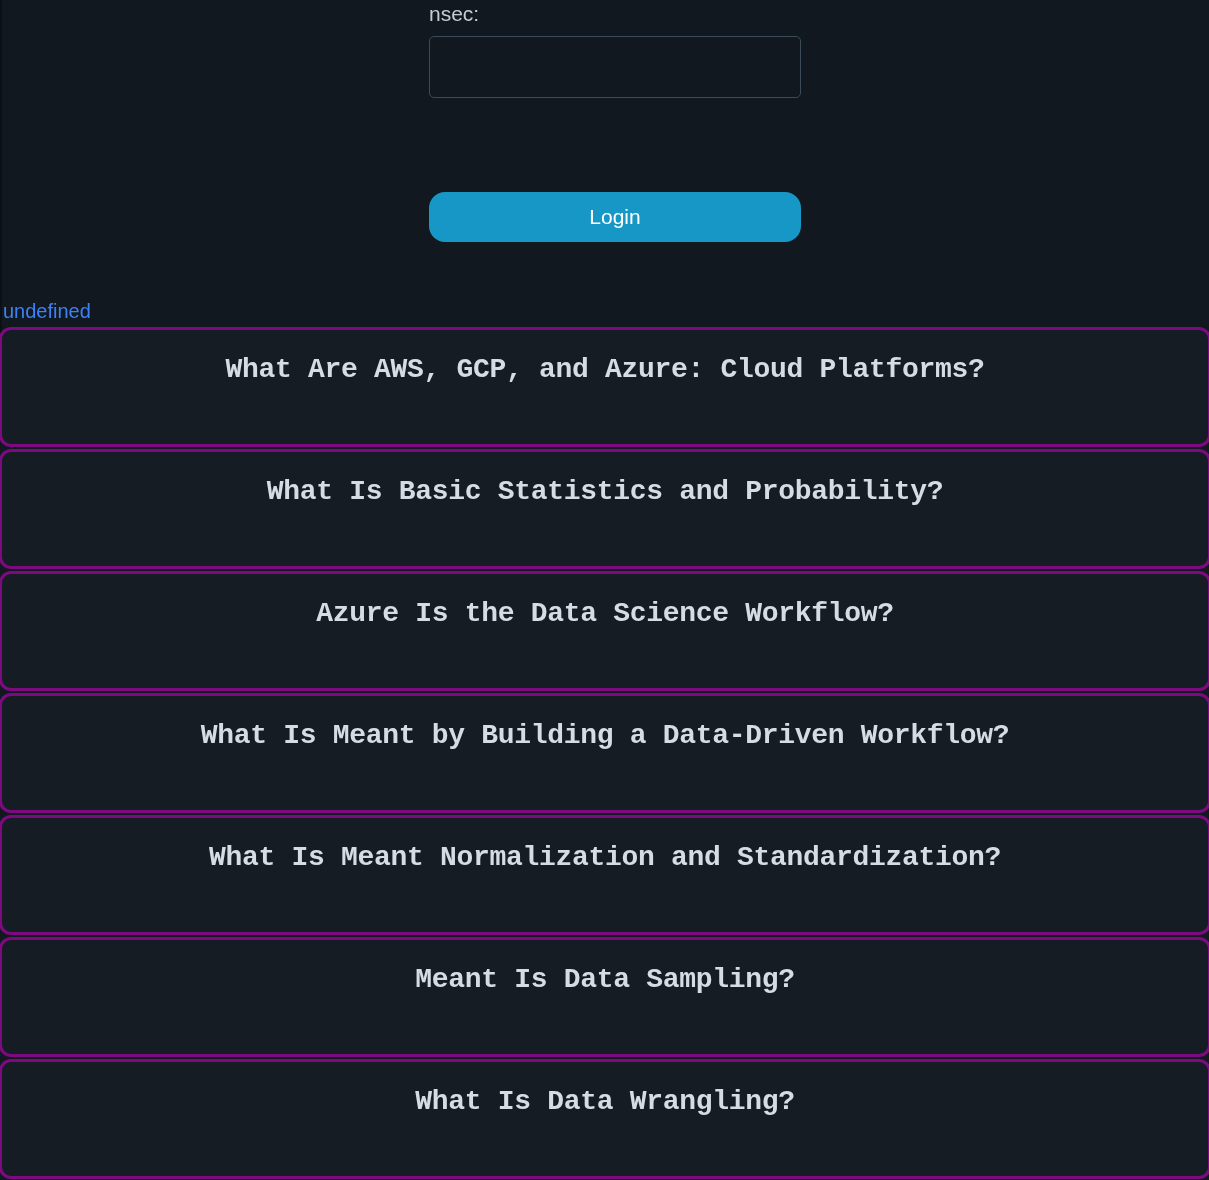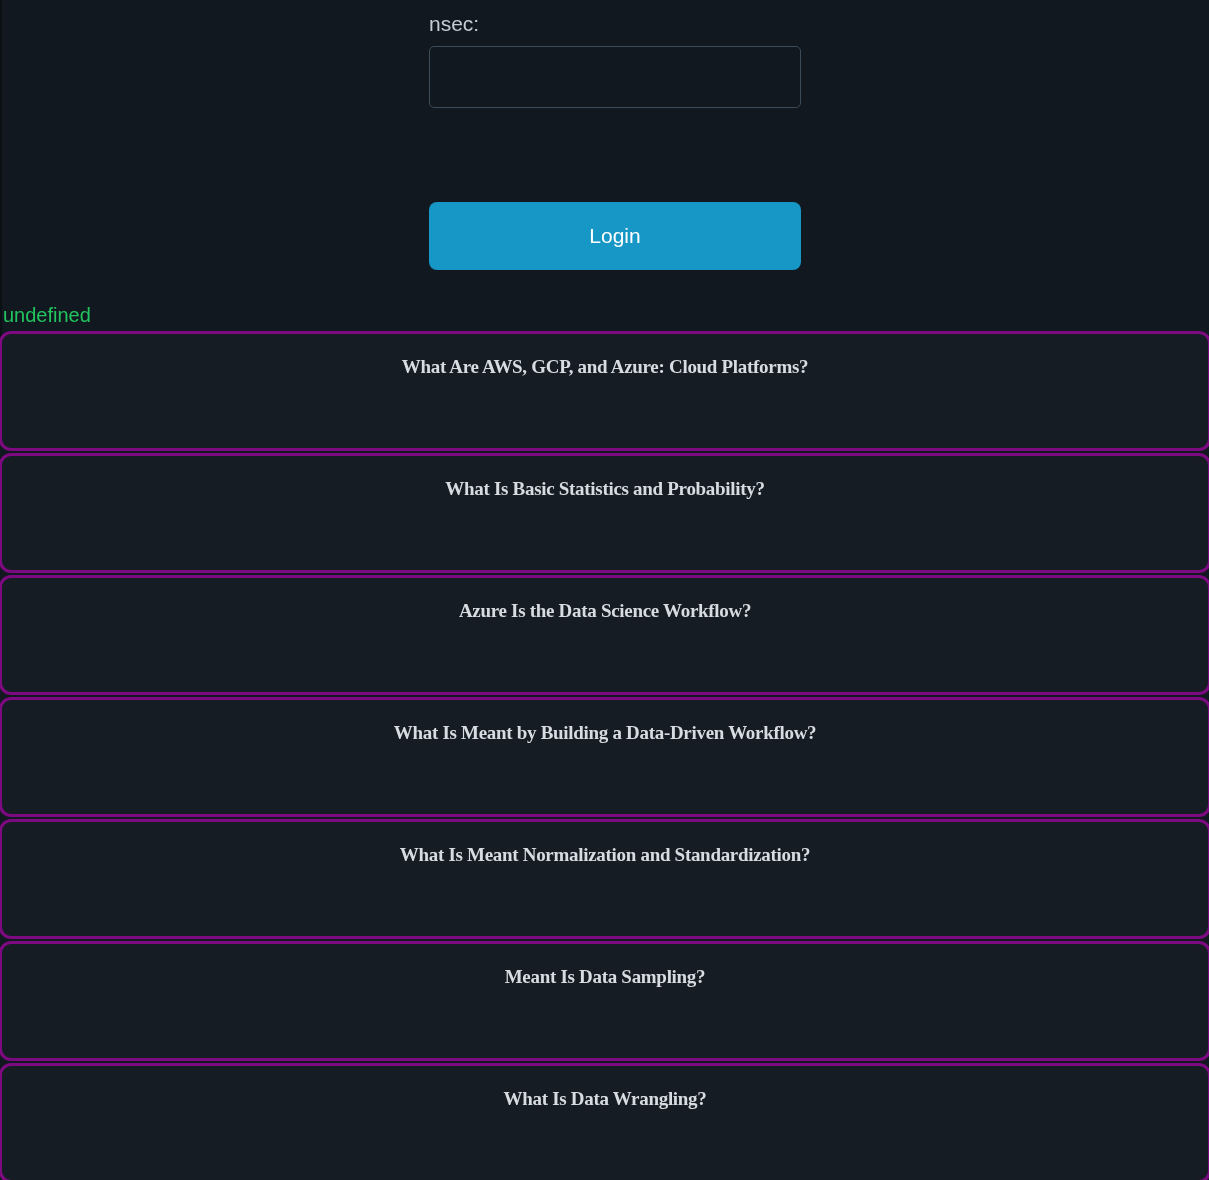--- a/index.html
+++ b/index.html
@@ -16,21 +16,21 @@
     background: #11181f;
   }
   
   .left-edge {
     position: absolute;
     left: 0; top: 0;
     width: 2px; height: 342px;
     background: #0b1015;
   }
   .login-section {
-    padding-top: 12px;
+    padding-top: 2px;
   }
   .nsec-label {
     display: block;
     margin: 0 0 10px 429px;
     width: 372px;
     color: #c3cdd4;
     font-size: 21px;
     line-height: 24px;
   }
   .nsec-input {
@@ -45,58 +45,58 @@
     color: #e0e6ea;
     font-size: 20px;
     padding: 0 16px;
     outline: none;
     font-family: "Liberation Sans", sans-serif;
   }
   .login-button {
     display: block;
     margin: 94px 0 0 429px;
     width: 372px;
-    height: 68px;
+    height: 50px;
     background: #1697c5;
     border: none;
-    border-radius: 8px;
+    border-radius: 16px;
     color: #ffffff;
     font-size: 21px;
     cursor: pointer;
     font-family: "Liberation Sans", sans-serif;
   }
   .undefined-text {
-    margin: 34px 0 4px 3px;
-    color: #22c55e;
+    margin: 58px 0 4px 3px;
+    color: #3b82f6;
     font-size: 20px;
     line-height: 23px;
   }
   .card-list {
     position: relative;
   }
   .question-card {
     margin: 0 -2px 2px -1px;
     border: 3px solid #7d0a80;
     border-radius: 12px;
     height: 120px;
     box-sizing: border-box;
     background: #151c24;
     padding-top: 14px;
     text-align: center;
     overflow: hidden;
     cursor: pointer;
   }
   .question-card h2 {
-    margin: 1px;
-    font-size: 19px;
+    margin: 8px;
+    font-size: 28px;
     font-weight: bold;
     color: #d6dce1;
     letter-spacing: -0.3px;
     line-height: 36px;
-    font-family: Liberation Serif, serif;
+    font-family: Liberation Mono, monospace;
   }
 </style>
 </head>
 <body>
 
 <div class="page">
   <div class="left-edge"></div>
 
   <div class="login-section">
     <label class="nsec-label">nsec:</label>

